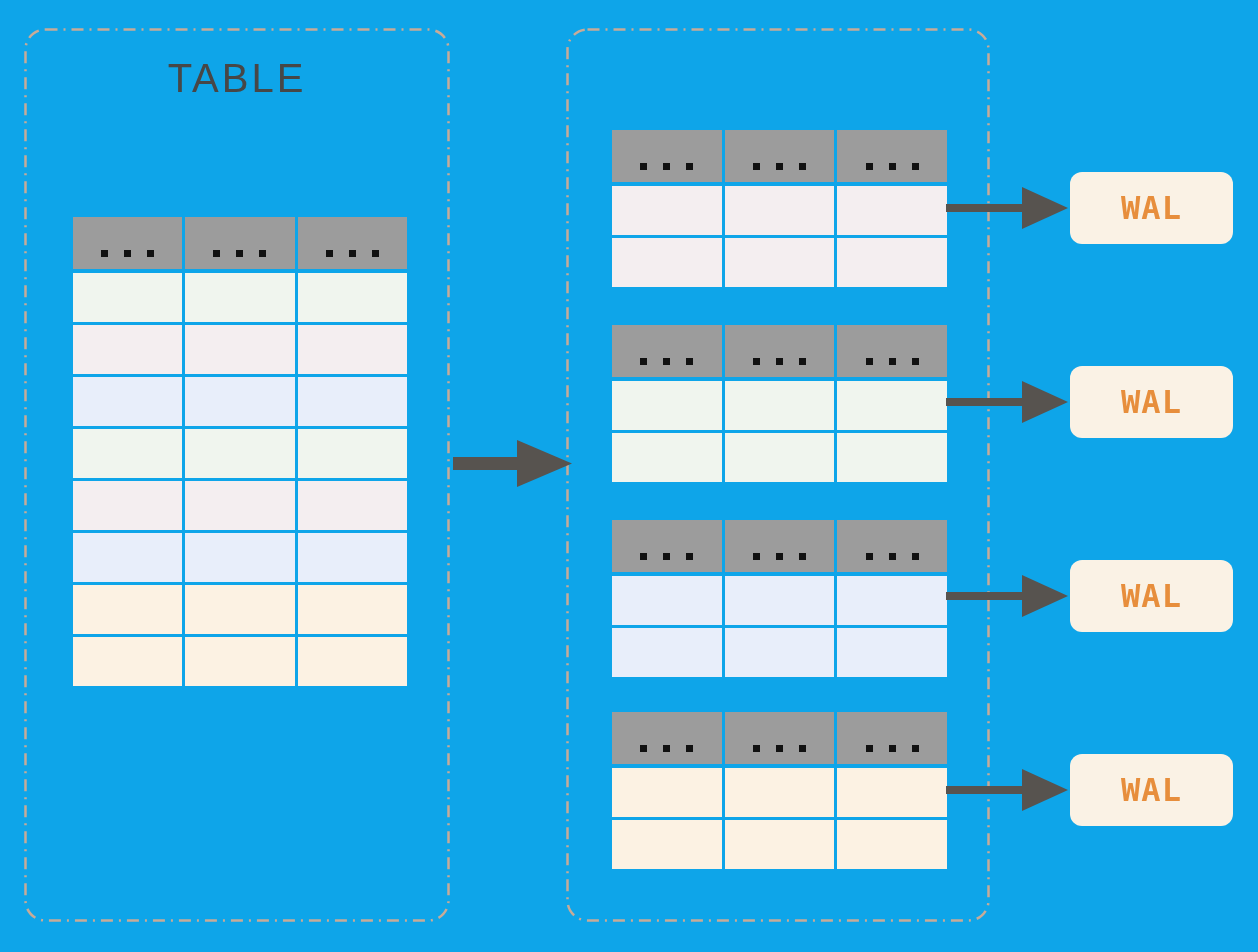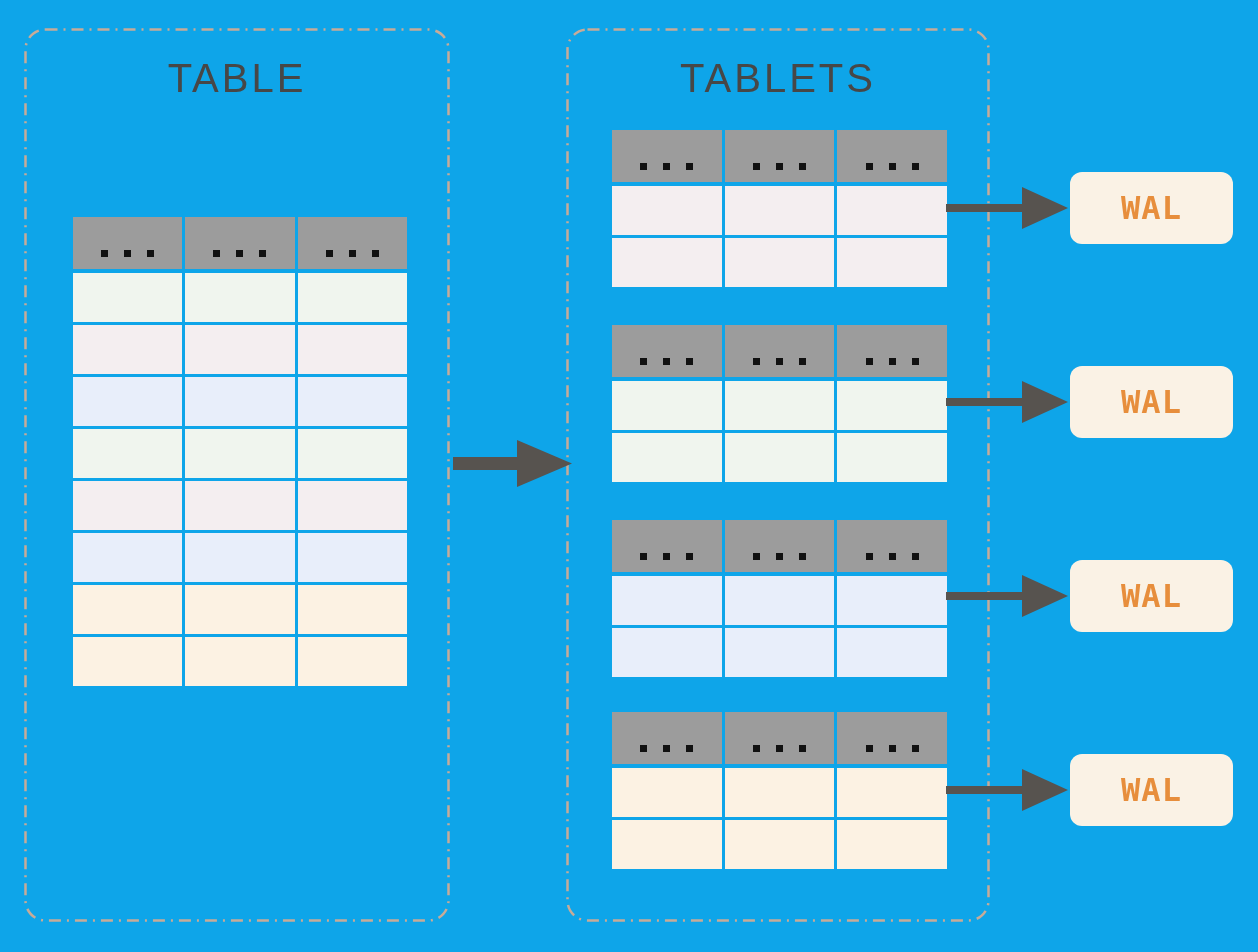--- a/index.html
+++ b/index.html
@@ -36,21 +36,20 @@
     <svg class="dash" width="426" height="894">
       <rect x="1.5" y="1.5" width="423" height="891" rx="20" fill="none" stroke="var(--c-border)" stroke-width="2.5" stroke-dasharray="12 6 2 6"></rect>
     </svg>
     <div class="panel-title">TABLE</div>
   </div>
 
   <div class="panel" style="left:566px;top:28px;width:424px;height:894px;">
     <svg class="dash" width="424" height="894">
       <rect x="1.5" y="1.5" width="421" height="891" rx="20" fill="none" stroke="var(--c-border)" stroke-width="2.5" stroke-dasharray="12 6 2 6"></rect>
     </svg>
-    <div class="panel-title">TABLETS</div>
   </div>
 
   <div id="left-table" class="table-block" style="left:73px;top:217px;width:334px;">
       <div class="t-header">
         <div class="h-cell">
           <div class="dots">
             <span class="dot"></span>
             <span class="dot"></span>
             <span class="dot"></span>
           </div>

